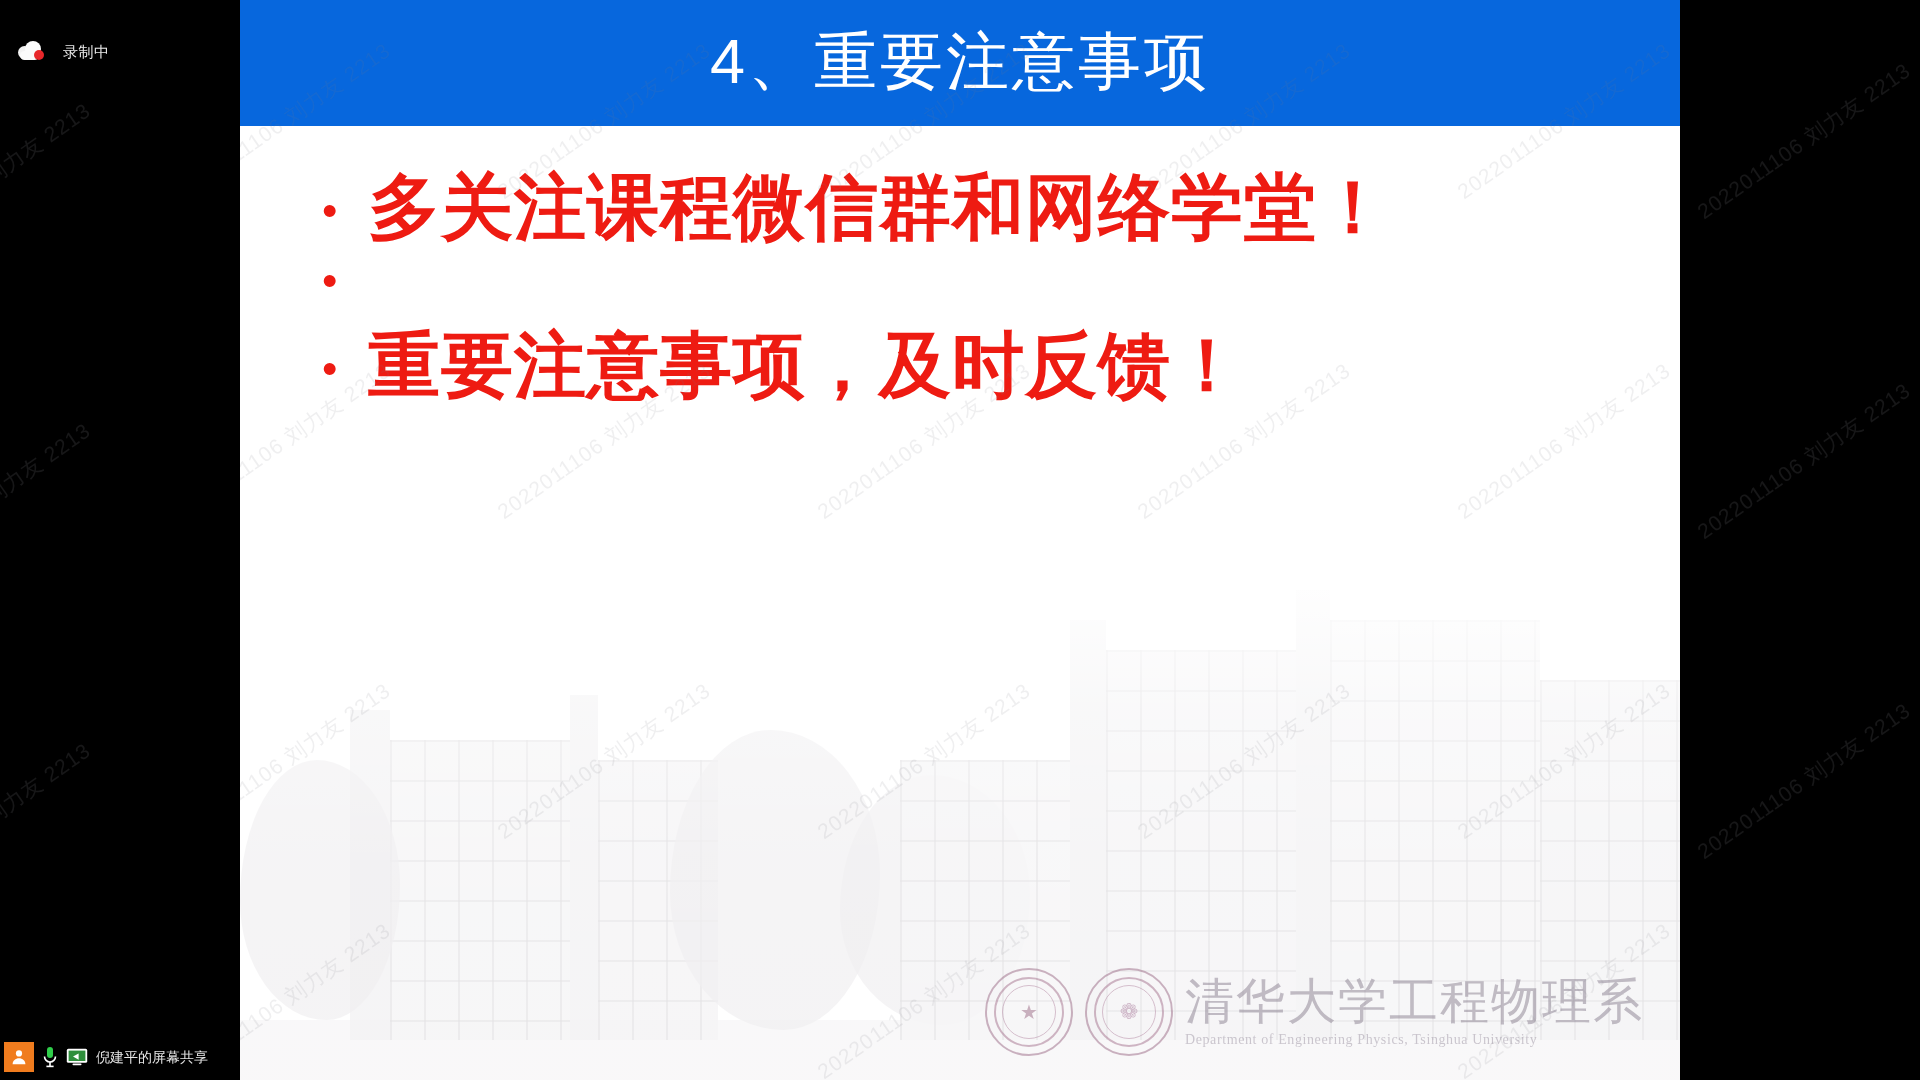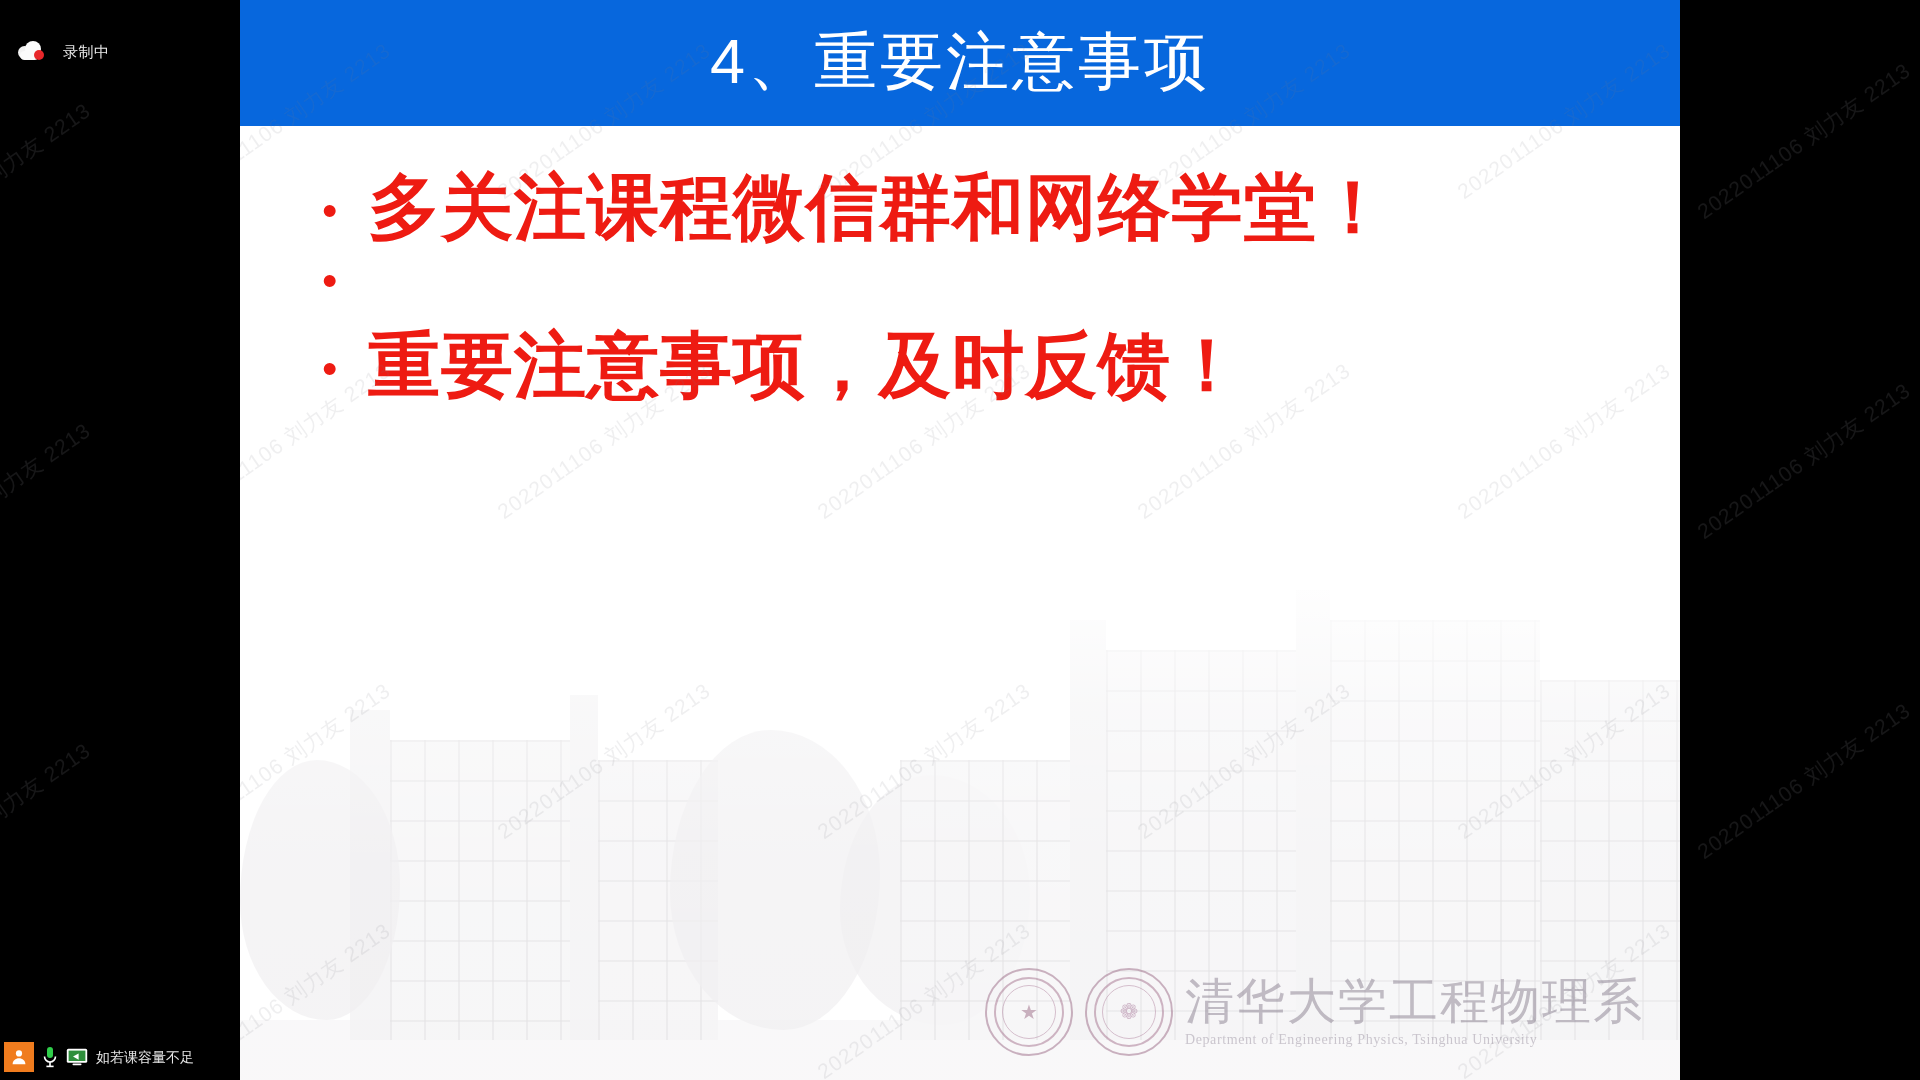--- a/index.html
+++ b/index.html
@@ -366,16 +366,16 @@
 
     <div class="bar-icon">
       <svg width="22" height="18" viewBox="0 0 22 18" aria-hidden="true">
         <rect x="0.8" y="0.8" width="20.4" height="14" rx="1.6" fill="#ffffff"></rect>
         <rect x="2.6" y="2.6" width="16.8" height="10.4" fill="#2f8f3c"></rect>
         <path d="M7 8.6 L12.6 5.4 L12.6 11.8 Z" fill="#ffffff"></path>
         <rect x="6.5" y="15.6" width="9" height="1.6" rx="0.8" fill="#ffffff"></rect>
       </svg>
     </div>
 
-    <div id="share-label">如若课容量不足</div>
+    <div id="share-label">倪建平的屏幕共享</div>
   </div>
 
 </div>
 
 </body></html>

